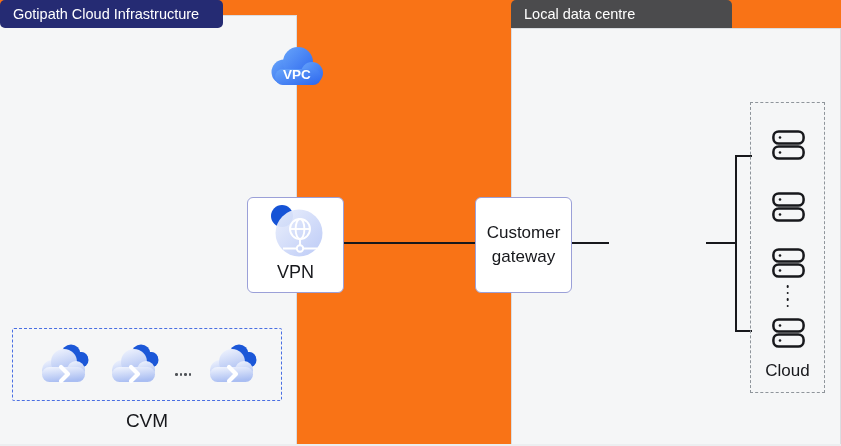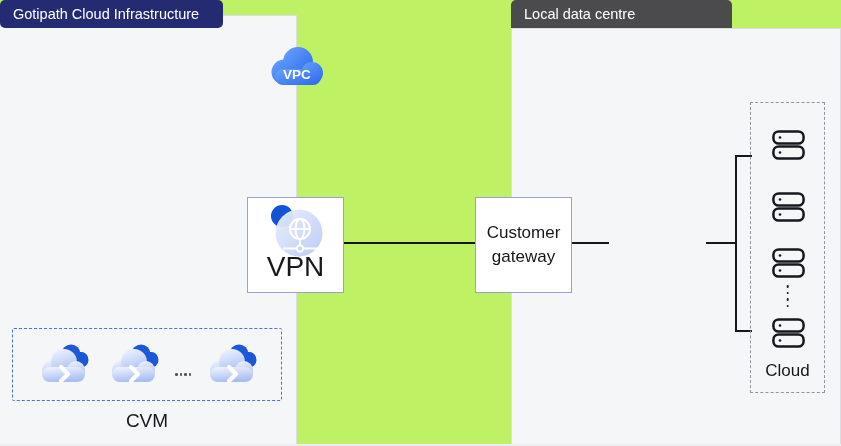--- a/index.html
+++ b/index.html
@@ -1,45 +1,45 @@
 <!DOCTYPE html>
 <html><head>
 <meta charset="utf-8">
 <style>
   html,body{margin:0;padding:0;background:#ffffff;}
   .stage{
     position:relative;width:841px;height:446px;overflow:hidden;
-    background:#bef264;
+    background:#f97316;
     font-family:"Liberation Sans", sans-serif;
     color:#17181c;
   }
   .panel{position:absolute;background:#f5f6f7;border:1px solid #dadde1;box-sizing:border-box;}
   .panel-left{left:0;top:15px;width:297px;height:430px;border-left:none;}
   .panel-right{left:511px;top:28px;width:330px;height:417px;}
   .badge{
     position:absolute;top:0;height:28px;display:flex;align-items:center;
     padding-left:13px;box-sizing:border-box;color:#ffffff;font-size:14.5px;
   }
   .badge-cloud{left:0;width:223px;background:#252b73;border-radius:5px;}
   .badge-dc{left:511px;width:221px;background:#4b4b4d;border-radius:5px 5px 0 0;}
   .bottom-strip{position:absolute;left:0;top:444px;width:841px;height:2px;background:#eceef0;}
 
   .node{
     position:absolute;width:97px;height:96px;background:#ffffff;
-    border:1px solid #9ba0d8;border-radius:0;box-sizing:border-box;
+    border:1px solid #9ba0d8;border-radius:6px;box-sizing:border-box;
   }
   .node-vpn{left:247px;top:197px;}
   .node-cg{left:475px;top:197px;display:flex;align-items:center;justify-content:center;text-align:center;}
   .node-cg .cg-label{font-size:17px;line-height:24px;padding:0 6px;}
   .node-router{left:609px;top:197px;}
   .node-icon{position:absolute;left:50%;transform:translateX(-50%);}
   .vpn-icon-wrap{top:6px;}
   .router-icon-wrap{top:14px;}
   .node-label{position:absolute;left:0;right:0;text-align:center;}
-  .vpn-label{bottom:9px;font-size:28px;}
+  .vpn-label{bottom:9px;font-size:18px;}
   .router-label{bottom:13px;font-size:19px;}
 
   .line{position:absolute;background:#17181c;}
   .line-h{height:2px;}
   .line-v{width:2px;}
 
   .ipsec-badge{
     position:absolute;left:365px;top:215px;width:90px;height:26px;
     background:#434343;color:#ffffff;font-size:15px;
     display:flex;align-items:center;justify-content:center;

